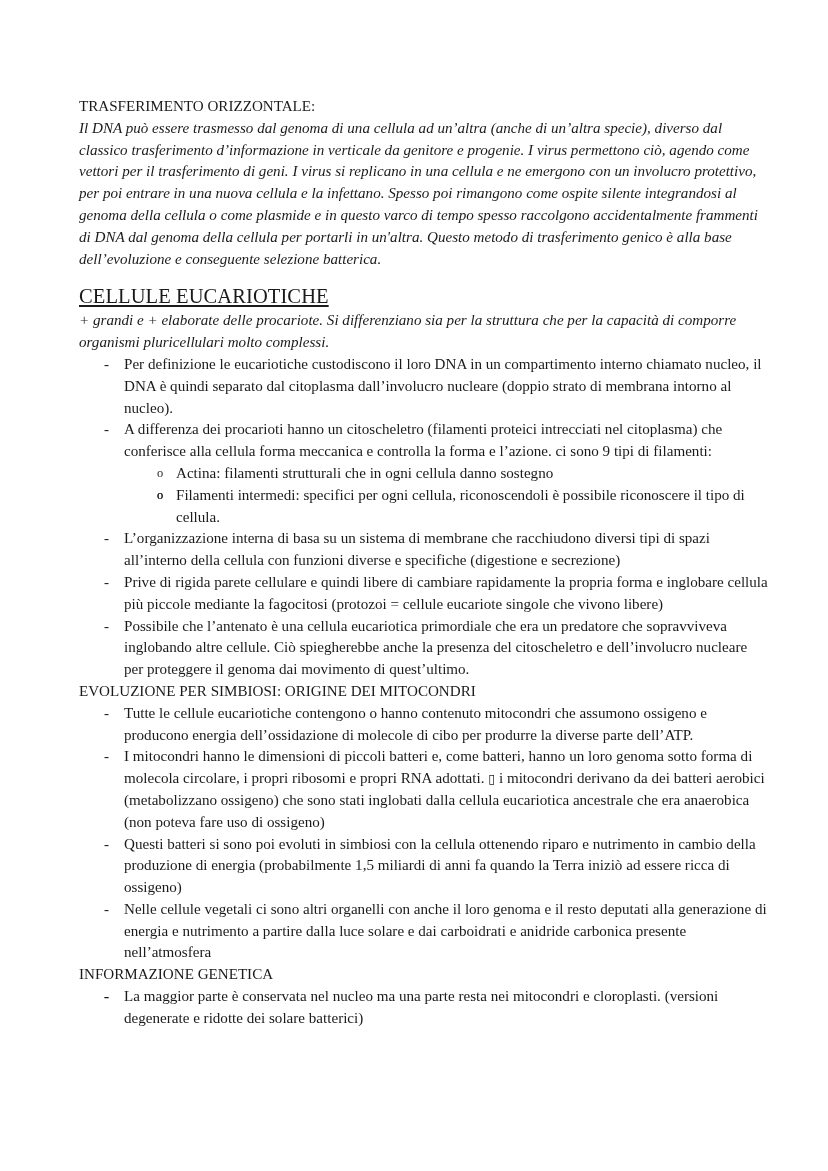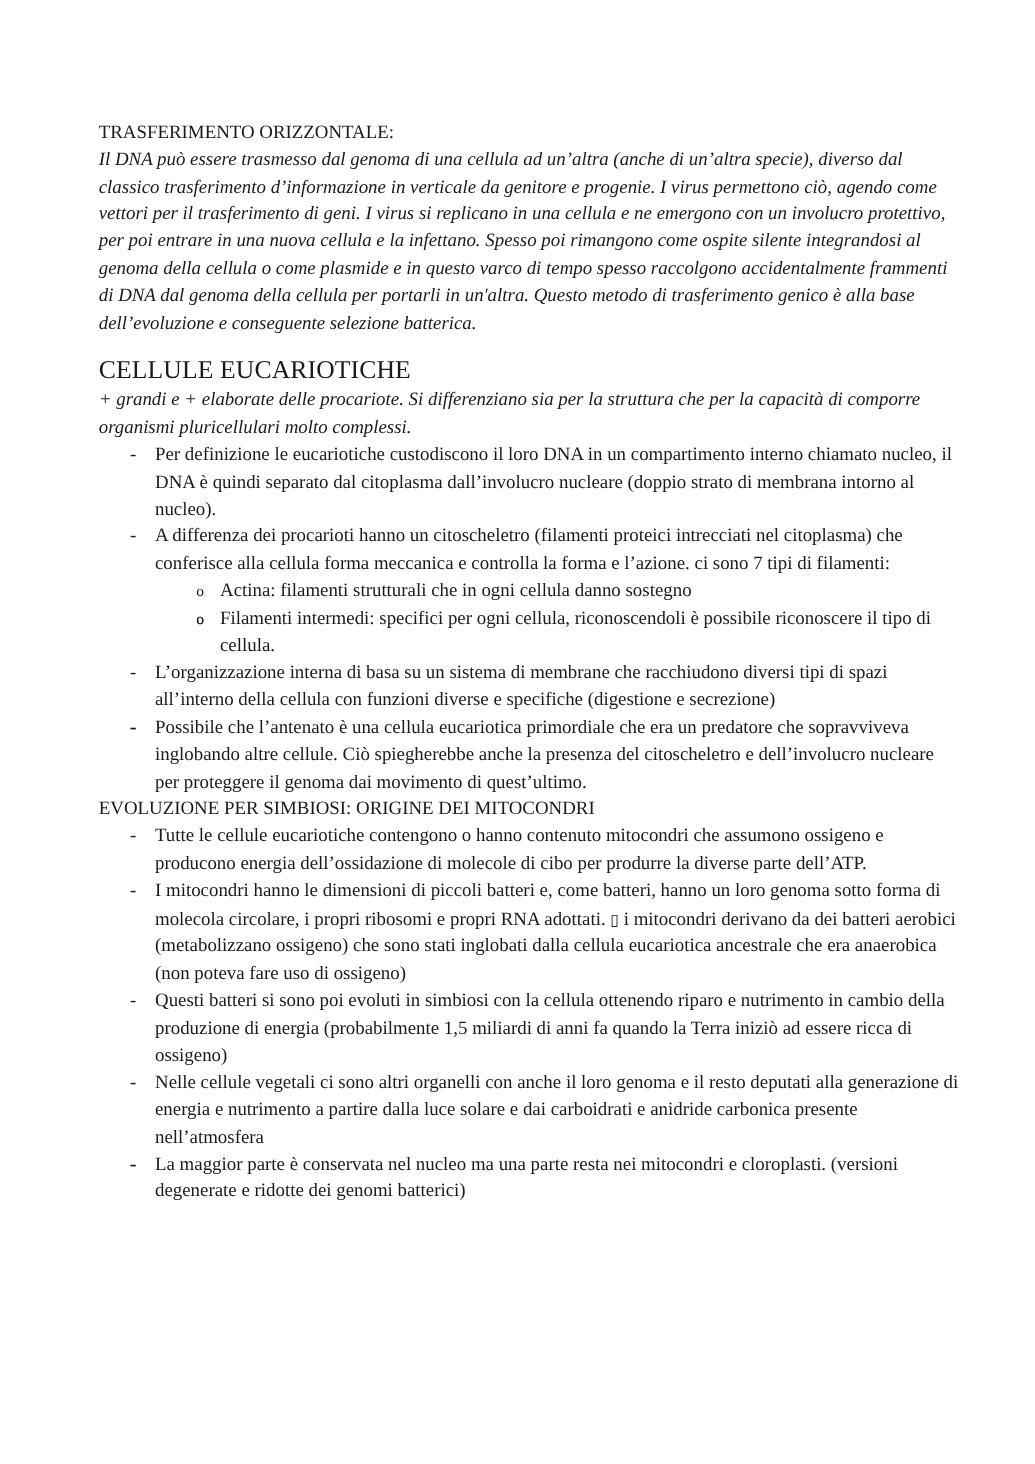--- a/index.html
+++ b/index.html
@@ -41,20 +41,21 @@
   }
 
   
   h1.title {
     margin: 13px 0 1px 0;
     font-size: 20.5px;
     line-height: 26px;
     font-weight: normal;
     letter-spacing: 0.1px;
     text-align: left;
+    text-decoration: underline;
   }
 
   
   ul.lvl1 {
     list-style: none;
     margin: 0;
     padding: 0;
   }
   ul.lvl1 > li {
     position: relative;
@@ -104,41 +105,42 @@
     <h1 class="title">CELLULE EUCARIOTICHE</h1>
     <p class="para">+ grandi e + elaborate delle procariote. Si differenziano sia per la struttura che per la capacità di comporre organismi pluricellulari molto complessi.</p>
 
     <ul class="lvl1">
       <li>
         <span class="mk">-</span>
         <span>Per definizione le eucariotiche custodiscono il loro DNA in un compartimento interno chiamato nucleo, il DNA è quindi separato dal citoplasma dall’involucro nucleare (doppio strato di membrana intorno al nucleo).</span>
       </li>
       <li>
         <span class="mk">-</span>
-        <span>A differenza dei procarioti hanno un citoscheletro (filamenti proteici intrecciati nel citoplasma) che conferisce alla cellula forma meccanica e controlla la forma e l’azione. ci sono 7 tipi di filamenti:</span>
+        <span>A differenza dei procarioti hanno un citoscheletro (filamenti proteici intrecciati nel citoplasma) che conferisce alla cellula forma meccanica e controlla la forma e l’azione. ci sono 9 tipi di filamenti:</span>
         <ul class="lvl2">
           <li>
             <span class="mk">o</span>
             <span>Actina: filamenti strutturali che in ogni cellula danno sostegno</span>
           </li>
           <li>
             <span class="mk">o</span>
           </li>
           <li>
             <span class="mk">o</span>
             <span>Filamenti intermedi: specifici per ogni cellula, riconoscendoli è possibile riconoscere il tipo di cellula.</span>
           </li>
         </ul>
       </li>
       <li>
         <span class="mk">-</span>
         <span>L’organizzazione interna di basa su un sistema di membrane che racchiudono diversi tipi di spazi all’interno della cellula con funzioni diverse e specifiche (digestione e secrezione)</span>
       </li>
       <li>
         <span class="mk">-</span>
+        <span>Prive di rigida parete cellulare e quindi libere di cambiare rapidamente la propria forma e inglobare cellula più piccole mediante la fagocitosi (protozoi = cellule eucariote singole che vivono libere)</span>
       </li>
       <li>
         <span class="mk">-</span>
         <span>Possibile che l’antenato è una cellula eucariotica primordiale che era un predatore che sopravviveva inglobando altre cellule. Ciò spiegherebbe anche la presenza del citoscheletro e dell’involucro nucleare per proteggere il genoma dai movimento di quest’ultimo.</span>
       </li>
     </ul>
 
     <p class="section-label">EVOLUZIONE PER SIMBIOSI: ORIGINE DEI MITOCONDRI</p>
 
     <ul class="lvl1">
@@ -155,25 +157,26 @@
       <li>
         <span class="mk">-</span>
         <span>Questi batteri si sono poi evoluti in simbiosi con la cellula ottenendo riparo e nutrimento in cambio della produzione di energia (probabilmente 1,5 miliardi di anni fa quando la Terra iniziò ad essere ricca di ossigeno)</span>
       </li>
       <li>
         <span class="mk">-</span>
         <span>Nelle cellule vegetali ci sono altri organelli con anche il loro genoma e il resto deputati alla generazione di energia e nutrimento a partire dalla luce solare e dai carboidrati e anidride carbonica presente nell’atmosfera</span>
       </li>
     </ul>
 
+    <p class="section-label">INFORMAZIONE GENETICA</p>
 
     <ul class="lvl1">
       <li>
         <span class="mk">-</span>
       </li>
       <li>
         <span class="mk">-</span>
-        <span>La maggior parte è conservata nel nucleo ma una parte resta nei mitocondri e cloroplasti. (versioni degenerate e ridotte dei genomi batterici)</span>
+        <span>La maggior parte è conservata nel nucleo ma una parte resta nei mitocondri e cloroplasti. (versioni degenerate e ridotte dei solare batterici)</span>
       </li>
     </ul>
 
   </div>
 </div>
 
 </body></html>

